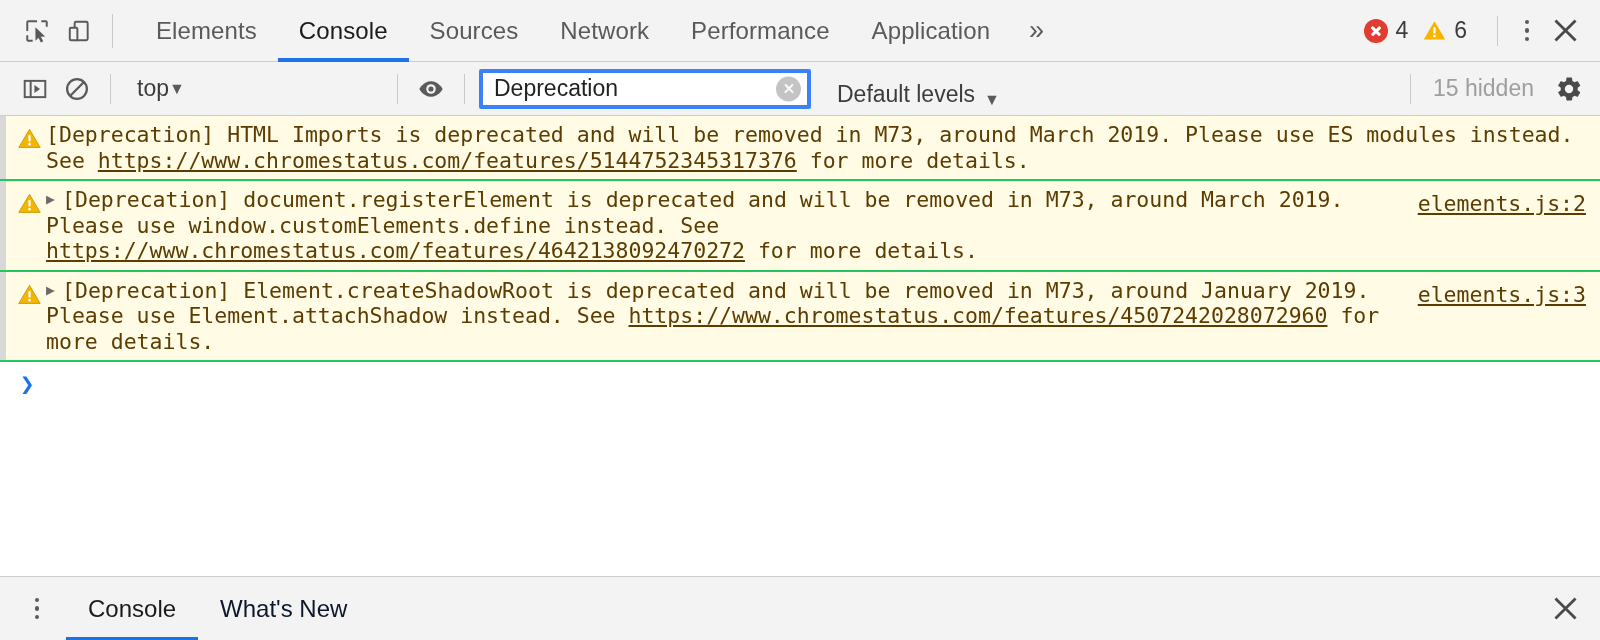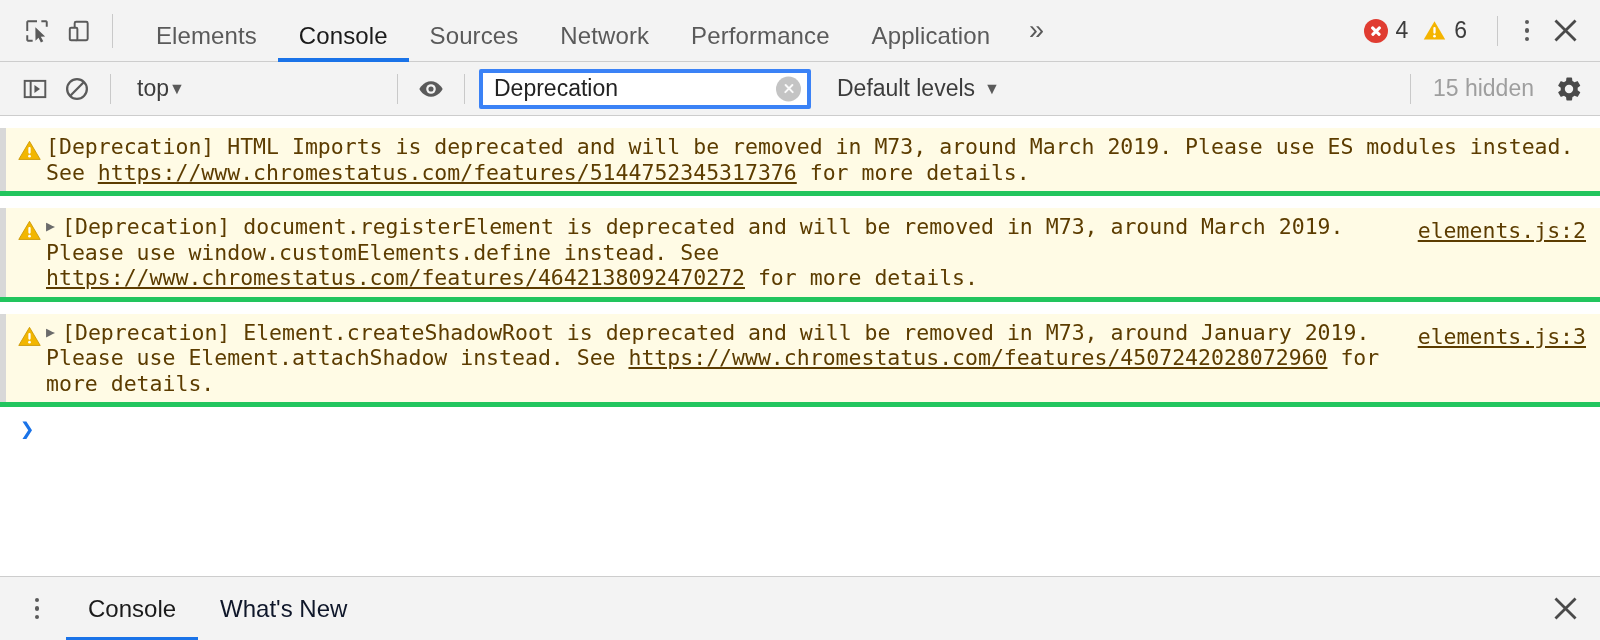--- a/index.html
+++ b/index.html
@@ -23,21 +23,21 @@
   .tb-icon-btn {
     width: 42px; height: 42px;
     display: flex; align-items: center; justify-content: center;
     border-radius: 3px; cursor: pointer;
   }
   .vsep { width: 1px; height: 30px; background: #c9c9c9; margin: 0 12px; flex: 0 0 1px; }
   .vsep.tall { height: 34px; }
 
   .tabs { display: flex; align-items: stretch; height: 62px; margin-left: 10px; }
   .tab {
-    display: flex; align-items: flex-end; justify-content: center;
+    display: flex; align-items: center; justify-content: center;
     padding: 12px 21px; font-size: 24px; color: #5a5a5a;
     cursor: pointer; position: relative; letter-spacing: 0.1px;
     white-space: nowrap;
   }
   .tab.selected { color: #1a1a1a; }
   .tab.selected::after {
     content: ""; position: absolute; left: 0; right: 0; bottom: 0;
     height: 4px; background: #1a73e8;
   }
   .tab-more {
@@ -101,44 +101,43 @@
     cursor: pointer; display: flex; align-items: center; justify-content: center;
   }
   .clear-btn::before, .clear-btn::after {
     content: ""; position: absolute; width: 12px; height: 2.4px;
     background: #fafafa; border-radius: 1px;
   }
   .clear-btn::before { transform: rotate(45deg); }
   .clear-btn::after  { transform: rotate(-45deg); }
 
   .levels-select {
-    display: flex; align-items: center; gap: 9px;
+    display: flex; align-items: flex-end; gap: 9px;
     height: 38px; padding: 0 10px 0 12px; margin-left: 12px;
     font-size: 23px; color: #3c3c3c; cursor: pointer; border-radius: 3px;
     white-space: nowrap;
   }
 
   .hidden-count { font-size: 23px; color: #9e9e9e; padding: 0 10px; white-space: nowrap; }
   .gear-btn { width: 42px; height: 42px; display:flex; align-items:center; justify-content:center; cursor:pointer; border-radius:3px; margin-left: 4px;}
 
   
   .console-body {
     flex: 1 1 auto; background: #ffffff; overflow: hidden; position: relative;
   }
   .msg {
     background: #fffbe5;
-    border-bottom: 5px solid #22c55e;
+    border-bottom: 2px solid #22c55e;
     display: flex;
     padding: 6px 0 6px 0;
     position: relative;
     font-family: "DejaVu Sans Mono", monospace;
     font-size: 21.5px;
     line-height: 25.5px;
     color: #5c3c00;
-    margin-top: 12px;
   }
   .msg::before {
     content: ""; position: absolute; left: 0; top: 0; bottom: 0;
     width: 6px; background: #d8d8d8;
   }
   .msg-icon {
     flex: 0 0 34px; width: 34px;
     display: flex; justify-content: center; padding-top: 4px;
     margin-left: 12px;
   }

